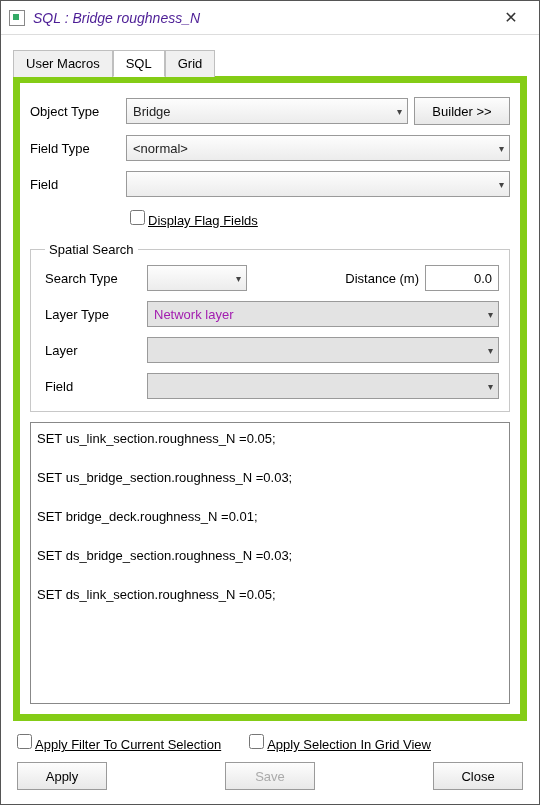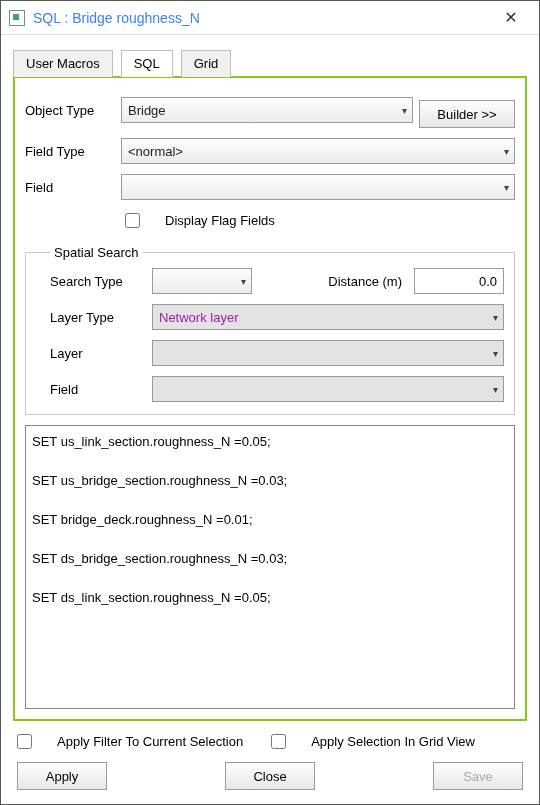--- a/index.html
+++ b/index.html
@@ -10,60 +10,60 @@
     }
     .titlebar {
       height: 34px; display: flex; align-items: center; padding: 0 8px;
       border-bottom: 1px solid #ddd;
     }
     .titlebar-icon {
       width: 16px; height: 16px; border: 1px solid #888; margin-right: 8px;
       display:inline-block; position:relative; background:#fff;
     }
     .titlebar-icon::after{ content:""; position:absolute; left:3px; top:3px; width:6px; height:6px; background:#3a6; }
-    .titlebar-title { font-size: 14px; color: #3b82f6; flex:1; }
+    .titlebar-title { font-size: 14px; color: #4c1d95; flex:1;font-style:italic; }
     .close-x { width:40px; text-align:center; font-size:16px; color:#333; cursor:pointer; }
     .content { padding: 14px 12px 10px 12px; flex:1; display:flex; flex-direction:column; }
-    .tabs { display:flex; gap:8px; margin-bottom: 0; }
+    .tabs { display:flex; gap:0; margin-bottom: 0; }
     .tab {
       padding: 5px 12px; font-size: 13px; color:#000; border:1px solid #bfbfbf;
       border-bottom:none; background:#f0f0f0; cursor:pointer; position:relative; top:1px;
     }
     .tab.active { background:#fff; border-bottom:1px solid #fff; z-index:2; }
     .tabpanel {
-      border:2px solid #84cc16; padding: 14px 10px 10px 10px; flex:1; display:flex; flex-direction:column;
+      border:7px solid #84cc16; padding: 14px 10px 10px 10px; flex:1; display:flex; flex-direction:column;
     }
     .row { display:flex; align-items:center; margin-bottom: 10px; gap:6px; }
     .lbl { width: 90px; font-size: 13px; color:#000; }
     .sel, .txtinput {
       height: 26px; border:1px solid #9a9a9a; background:linear-gradient(#fdfdfd,#ececec);
       font-size:13px; padding: 0 6px; color:#222;
     }
     .sel { appearance:none; position:relative; }
     .selwrap { position:relative; flex:1; }
     .selwrap .chev {
       position:absolute; right:6px; top:50%; transform:translateY(-50%);
       pointer-events:none; font-size:10px; color:#444;
     }
     .btn {
       height: 28px; border:1px solid #9a9a9a; background:linear-gradient(#fdfdfd,#e8e8e8);
       font-size:13px; padding: 0 14px; cursor:pointer; color:#000;
     }
     .btn.disabled { color:#aaa; }
-    .chk { display:flex; align-items:center; font-size:13px; gap:22px; }
+    .chk { display:flex; align-items:flex-end; font-size:13px; gap:0;text-decoration:underline; }
     .chk input { width:15px; height:15px; }
     fieldset.spatial {
-      border:1px solid #c8c8c8; padding:8px 10px 10px 24px; margin: 4px 0 10px 0;
+      border:1px solid #c8c8c8; padding:8px 10px 10px 14px; margin: 4px 0 10px 0;
     }
     fieldset.spatial legend { font-size:13px; padding:0 4px; color:#000; }
     .spatial .row .lbl { width: 96px; }
     .disabled-sel { background:#e3e3e3; color:#a21caf; }
-    .distlbl { font-size:13px; margin-left:auto; margin-right:6px; }
+    .distlbl { font-size:13px; margin-left:auto; }
     .distval {
-      width:90px; height:26px; border:1px solid #9a9a9a; text-align:right;
+      width:74px; height:26px; border:1px solid #9a9a9a; text-align:right;
       padding:0 6px; font-size:13px; background:#fff;
     }
     .sqlbox {
       flex:1; border:1px solid #888; background:#fff; padding:6px 6px; font-size:13px;
       font-family:"Segoe UI", Tahoma, sans-serif; white-space:pre-wrap; overflow:auto;
       resize:none; outline:none; line-height:1.5;
     }
     .bottomchecks { display:flex; gap:24px; margin:10px 0 10px 0; }
     .buttons { display:flex; justify-content:space-between; padding:0 4px 4px 4px; }
     .buttons .btn { width:90px; }
@@ -86,21 +86,21 @@
     </div>
 
     <div class="tabpanel">
 
       <div class="row">
         <span class="lbl">Object Type</span>
         <div class="selwrap">
           <input class="sel" style="width: 100%;" readonly="" value="Bridge">
           <span class="chev">▾</span>
         </div>
-        <button class="btn" style="width:96px;margin-top:8px;">Builder &gt;&gt;</button>
+        <button class="btn" style="width:96px;">Builder &gt;&gt;</button>
       </div>
 
       <div class="row">
         <span class="lbl">Field Type</span>
         <div class="selwrap">
           <input class="sel" style="width: 100%;" readonly="" value="&lt;normal&gt;">
           <span class="chev">▾</span>
         </div>
       </div>
 
@@ -175,17 +175,17 @@
         <span>Apply Filter To Current Selection</span>
       </label>
       <label class="chk">
         <input type="checkbox" style="">
         <span>Apply Selection In Grid View</span>
       </label>
     </div>
 
     <div class="buttons">
       <button class="btn">Apply</button>
+      <button class="btn disabled">Save</button>
       <button class="btn">Close</button>
-      <button class="btn disabled">Save</button>
     </div>
   </div>
 </div>
 
 </body></html>

